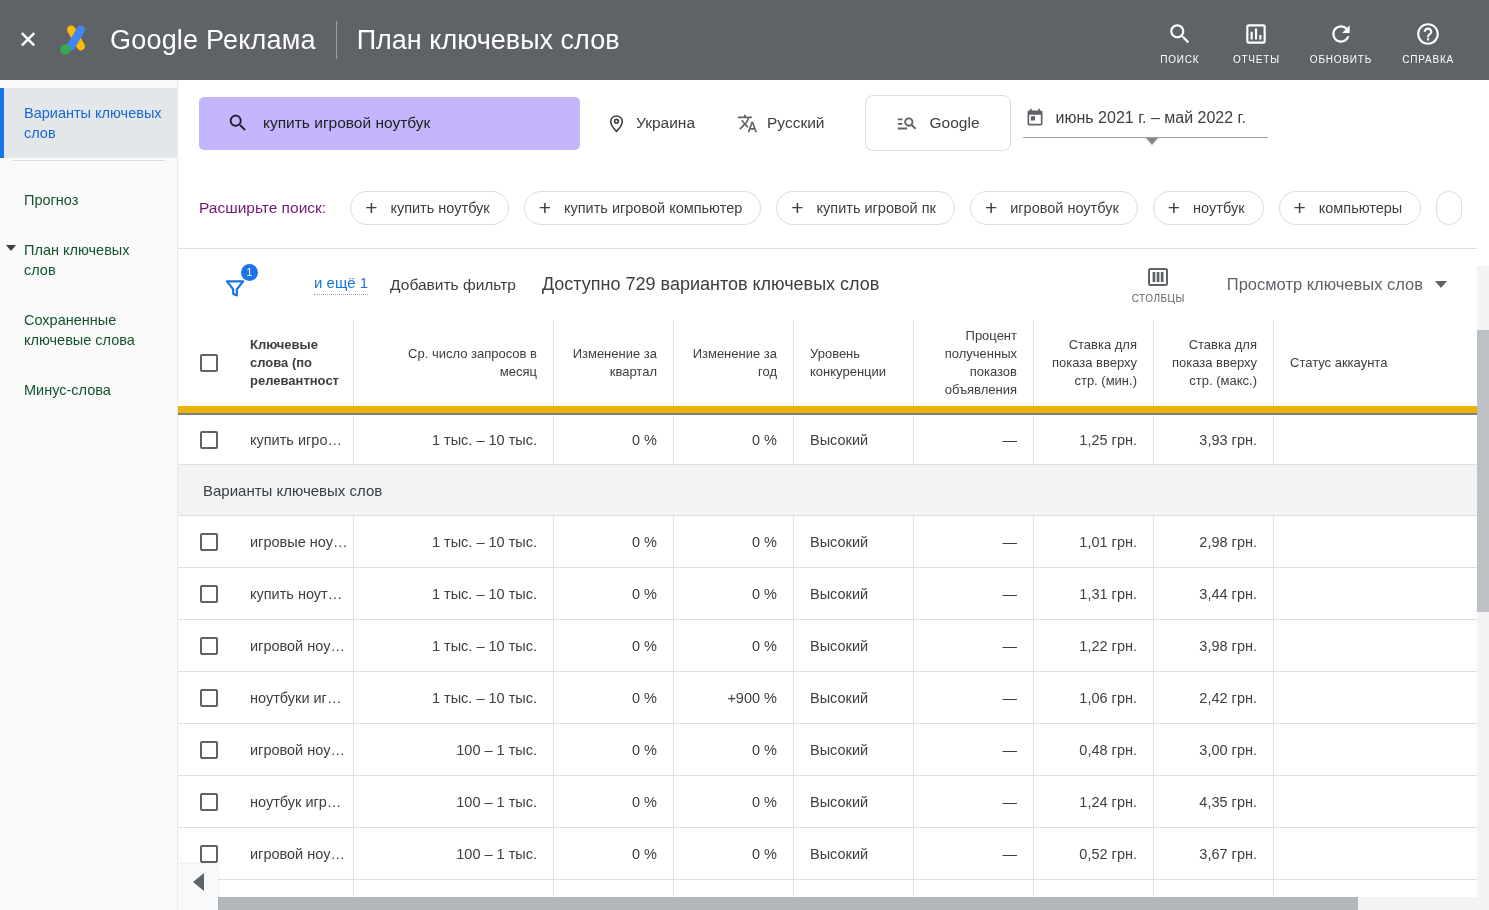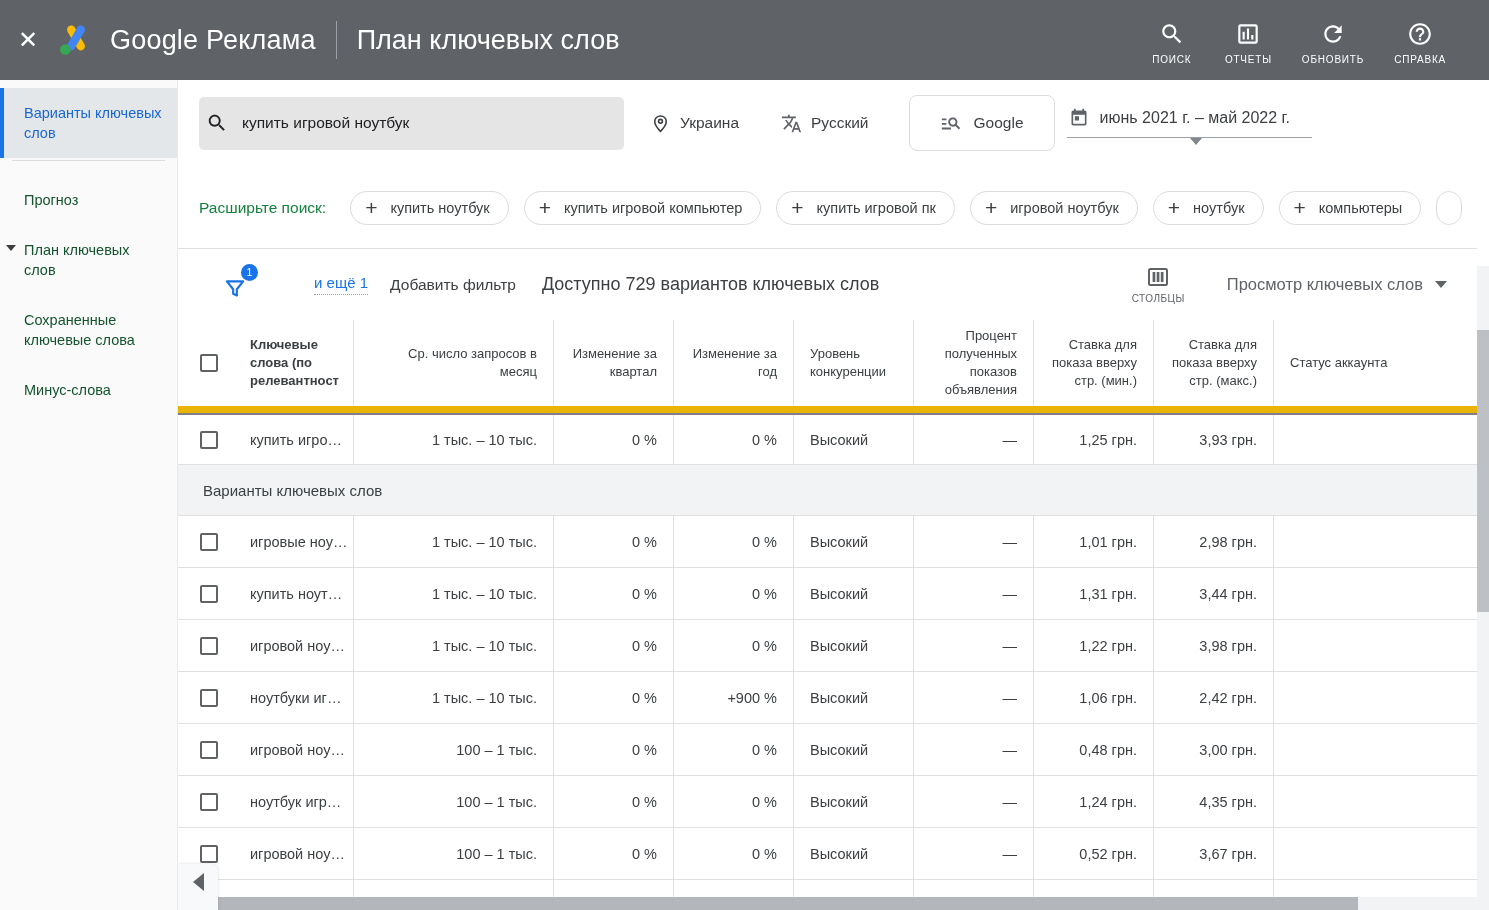--- a/index.html
+++ b/index.html
@@ -8,56 +8,56 @@
   .app { position:relative; width:1489px; height:910px; overflow:hidden; background:#fff; }
 
   
   .topbar { position:absolute; top:0; left:0; right:0; height:80px; background:#5f6368; display:flex; align-items:center; color:#fff; }
   .close-x { width:56px; text-align:center; font-size:24px; font-weight:400; cursor:pointer; color:#fff; }
   .brand-wrap { display:flex; align-items:center; gap:14px; }
   .brand-logo { display:block; }
   .brand-name { font-size:27px; letter-spacing:.2px; color:#fff; }
   .tb-divider { width:1px; height:38px; background:#9aa0a6; margin:0 20px; }
   .page-title { font-size:27px; font-weight:300; color:#fff; }
-  .tb-actions { margin-left:auto; display:flex; align-items:flex-end; padding-right:28px; }
+  .tb-actions { margin-left:auto; display:flex; align-items:flex-end; padding-right:20px; }
   .tb-action { display:flex; flex-direction:column; align-items:center; justify-content:flex-start; padding:12px 15px 6px; cursor:pointer; min-width:76px; }
   .tb-action svg { width:26px; height:26px; fill:#fff; }
   .tb-action .lbl { margin-top:7px; font-size:10px; letter-spacing:.8px; color:#fff; white-space:pre-line; text-align:center; line-height:12px; }
 
   
   .sidebar { position:absolute; top:80px; left:0; bottom:0; width:178px; background:#fafafa; border-right:1px solid #e8eaed; padding-top:8px; }
   .side-item { position:relative; padding:15px 14px 15px 24px; font-size:14.5px; line-height:20px; color:#14532d; cursor:pointer; }
   .side-item.active { background:#e4e7ea; border-left:4px solid #1a73e8; padding-left:20px; color:#1967d2; }
   .side-divider { border-top:1px solid #dadce0; margin:2px 12px 14px; }
   .side-caret { position:absolute; left:6px; top:20px; width:0; height:0; border-left:5px solid transparent; border-right:5px solid transparent; border-top:6px solid #3c4043; }
   .side-item.has-caret { padding-left:24px; }
 
   
   .main { position:absolute; top:80px; left:178px; right:0; bottom:0; background:#fff; overflow:hidden; }
 
   
   .search-row { position:absolute; top:15px; left:21px; right:20px; height:56px; display:flex; align-items:center; }
-  .search-box { width:425px; height:53px; background:#e5e5e5; border-radius:5px; display:flex; align-items:center; padding:0 7px; }
+  .search-box { width:381px; height:53px; background:#c4b5fd; border-radius:5px; display:flex; align-items:center; padding:0 28px; }
   .search-box svg { width:22px; height:22px; fill:#202124; flex:none; }
   .search-box input { border:none; outline:none; background:transparent; font-family:inherit; font-size:15.5px; color:#202124; margin-left:14px; width:100%; }
   .crit { display:flex; align-items:center; gap:9px; font-size:15.5px; color:#3c4043; cursor:pointer; }
   .crit svg { width:21px; height:21px; fill:#5f6368; }
   .crit.loc { margin-left:26px;justify-content:flex-end; }
   .crit.lang { margin-left:42px; }
   .network-btn { margin-left:40px; height:56px; min-width:146px; border:1px solid #dadce0; border-radius:8px; display:flex; align-items:center; justify-content:center; gap:12px; font-size:15.5px; color:#3c4043; cursor:pointer; background:#fff; padding:0 20px; }
   .network-btn svg { width:22px; height:22px; fill:#5f6368; }
   .date-wrap { margin-left:12px; display:flex; align-items:center; cursor:pointer;flex-direction:column; }
   .date-inner { display:flex; align-items:center; gap:11px; border-bottom:1px solid #9aa0a6; padding:6px 22px 9px 2px; }
   .date-inner svg { width:20px; height:20px; fill:#5f6368; }
   .date-text { font-size:16px; color:#3c4043; }
   .caret-down { width:0; height:0; border-left:6px solid transparent; border-right:6px solid transparent; border-top:7px solid #80868b; margin-left:14px; }
 
   
   .chips-row { position:absolute; top:110px; left:21px; right:0; height:36px; display:flex; align-items:center; overflow:hidden; }
-  .chips-label { font-size:15.5px; color:#15803d; margin-right:24px; flex:none; }
+  .chips-label { font-size:15.5px; color:#701a75; margin-right:24px; flex:none; }
   .chip { flex:none; display:flex; align-items:center; gap:13px; height:34px; border:1px solid #dadce0; border-radius:17px; padding:0 18px 0 14px; margin-right:15px; font-size:14.5px; color:#3c4043; cursor:pointer; background:#fff; }
   .chip .plus { font-size:21px; color:#3c4043; font-weight:400; line-height:1; margin-top:-2px; }
   .chip.partial { width:26px; padding:0; margin-right:0; }
 
   
   .toolbar { position:absolute; top:168px; left:0; right:12px; height:72px; border-top:1px solid #e0e0e0; display:flex; align-items:center; }
   .funnel-wrap { position:relative; margin-left:44px; width:34px; height:34px; cursor:pointer; }
   .funnel-wrap svg { width:26px; height:26px; fill:none; stroke:#1a73e8; stroke-width:2; stroke-linejoin:round; position:absolute; left:0; bottom:0; }
   .funnel-badge { position:absolute; right:-2px; top:-4px; width:17px; height:17px; border-radius:50%; background:#1a73e8; color:#fff; font-size:10.5px; display:flex; align-items:center; justify-content:center; }
   .more-filters { margin-left:58px; font-size:15px; color:#1a73e8; border-bottom:1px dotted #9aa0a6; padding-bottom:3px; cursor:pointer; }

